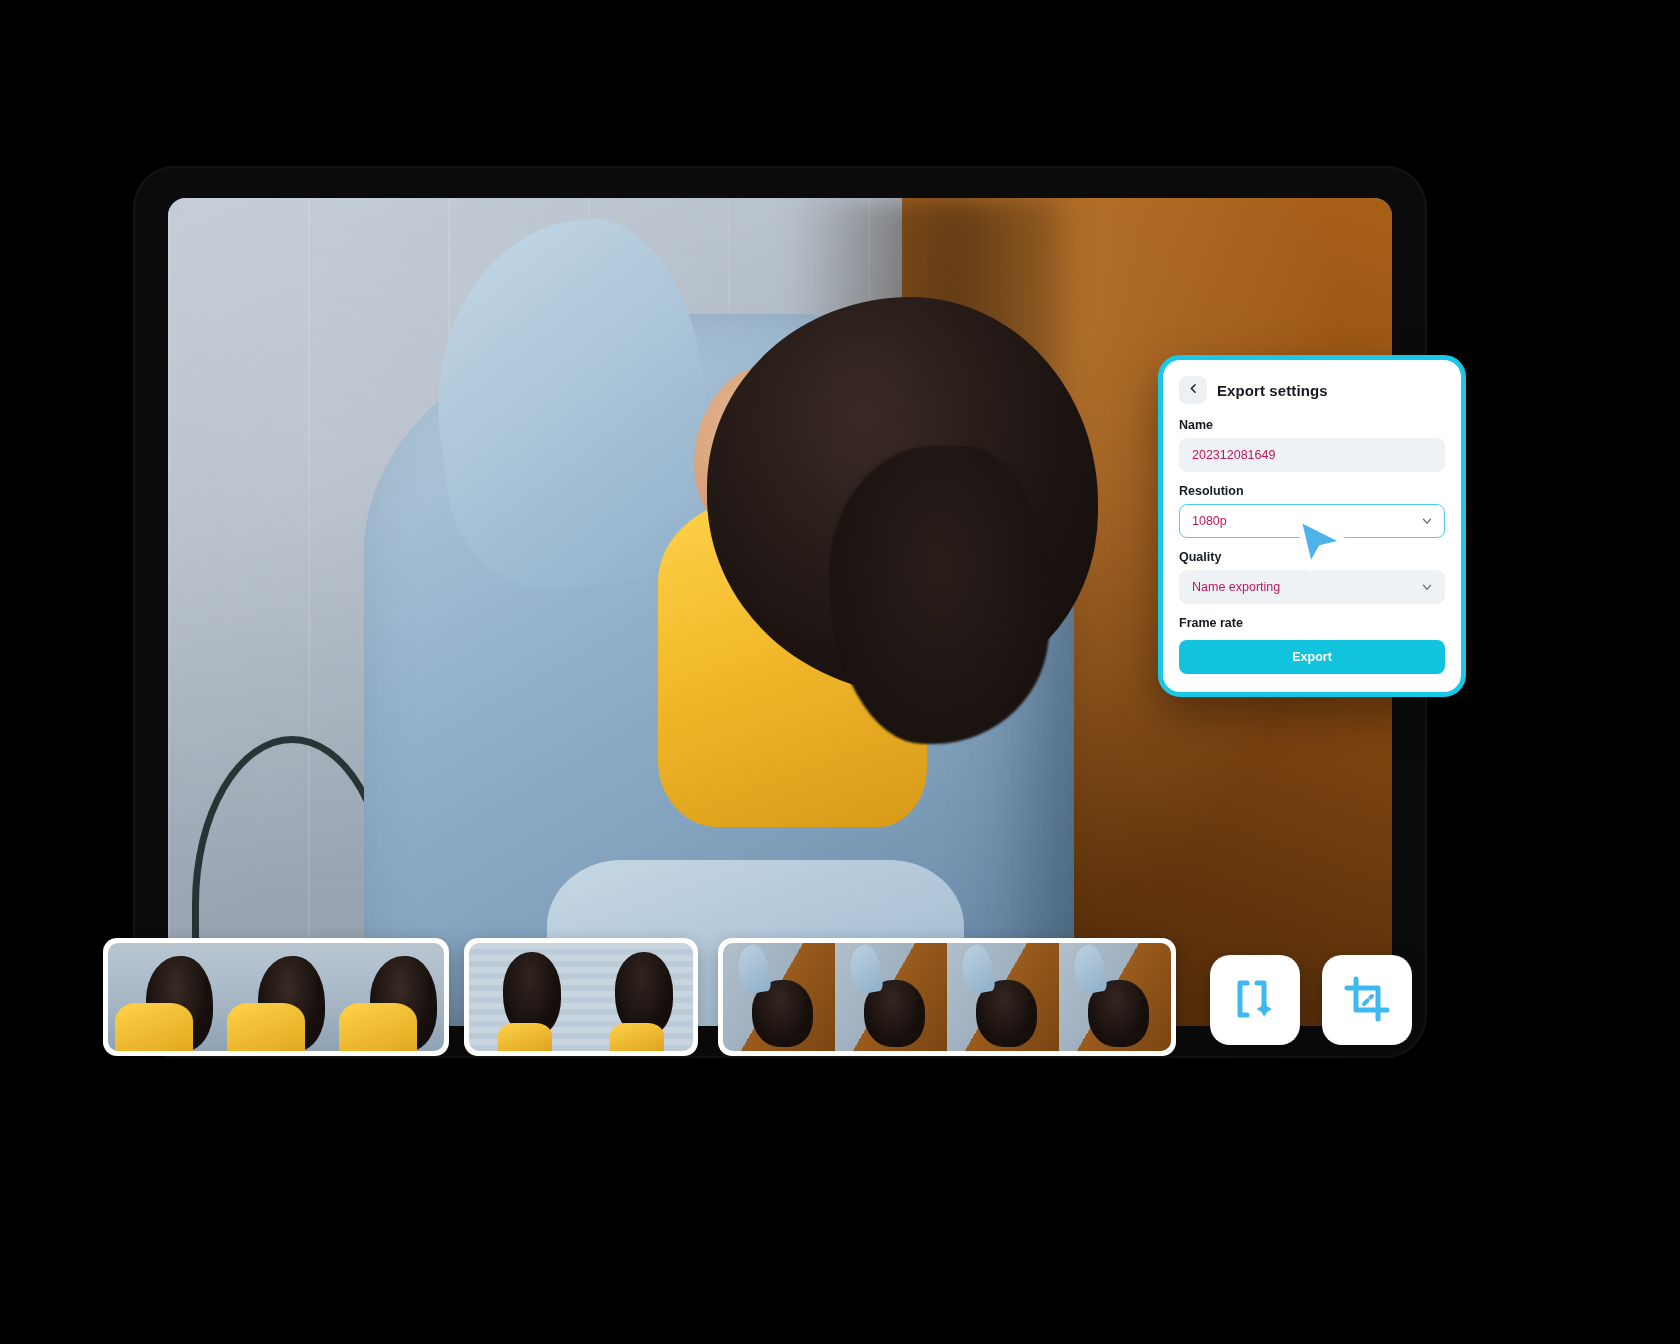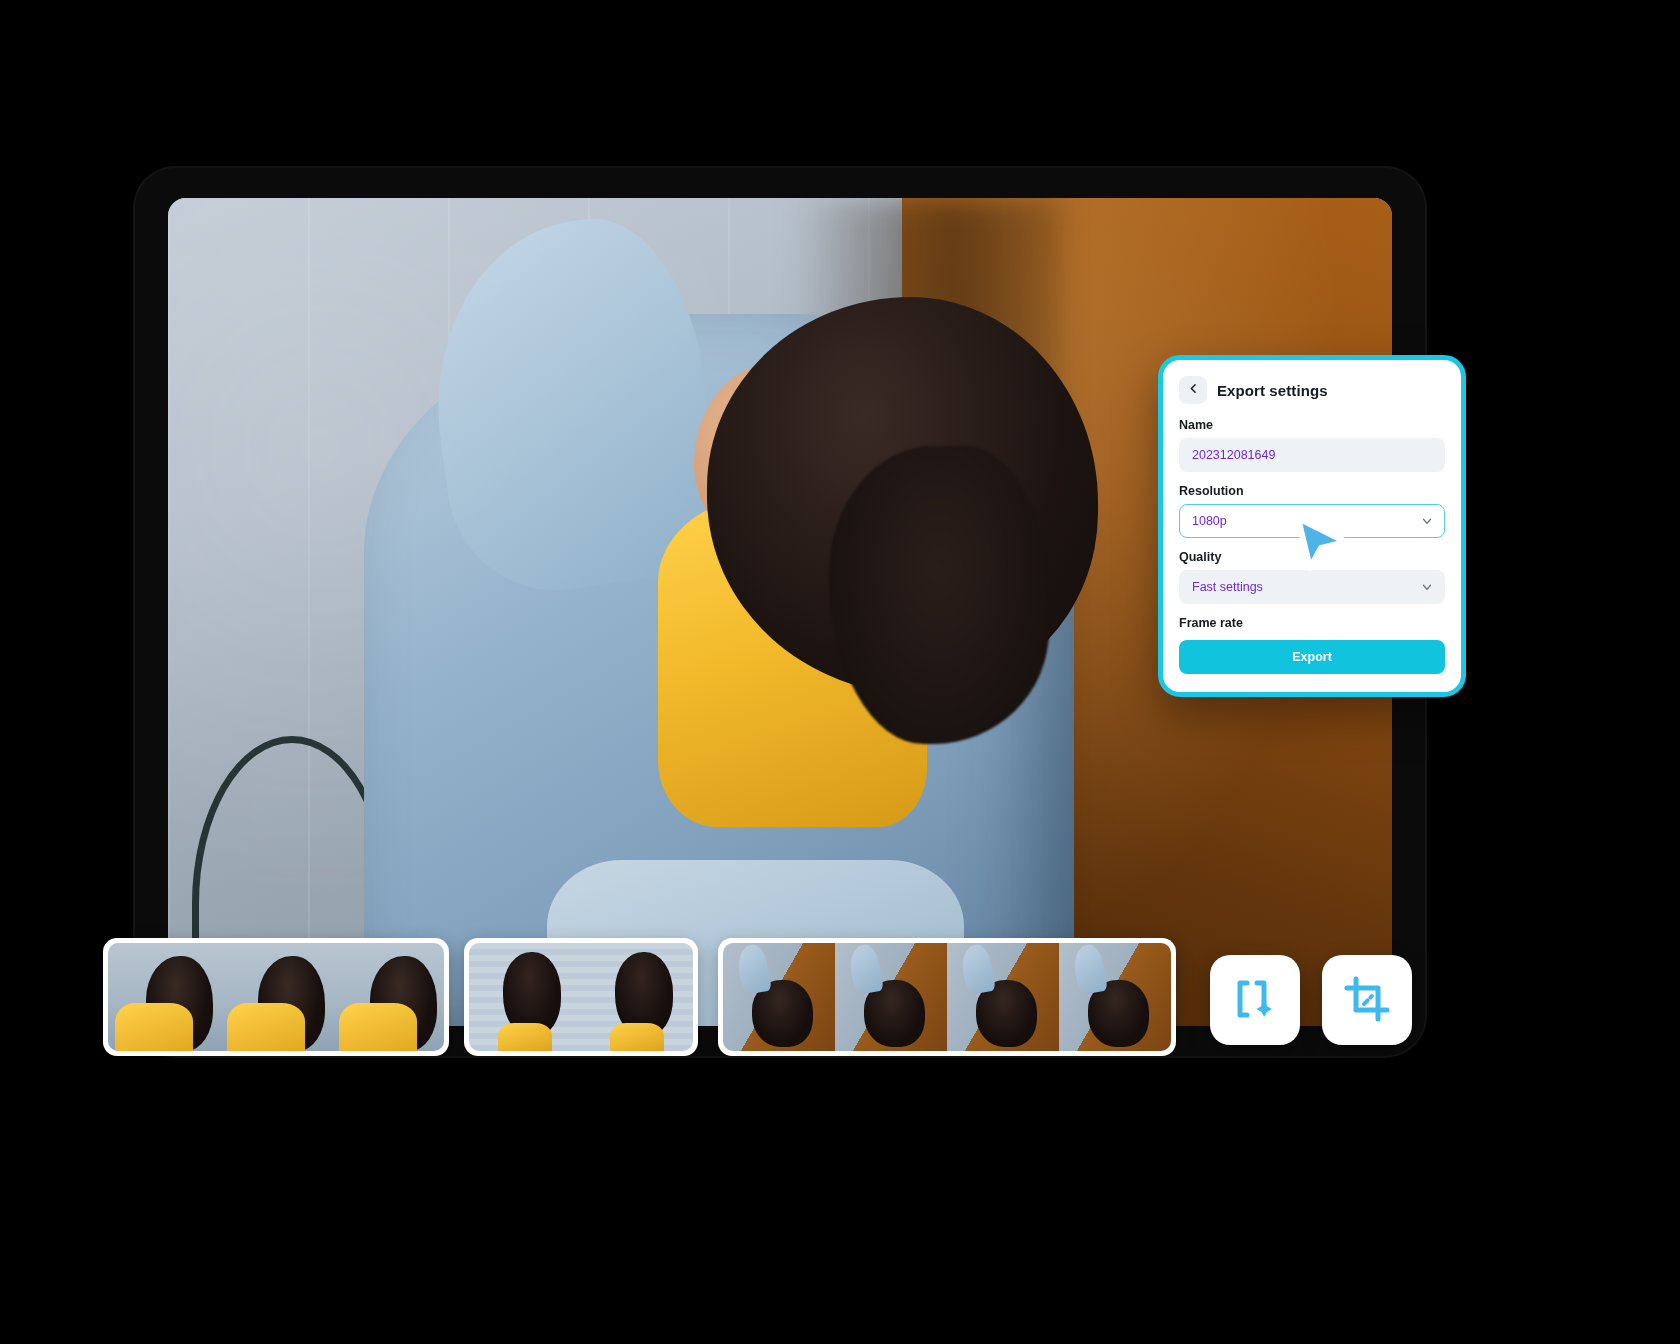--- a/index.html
+++ b/index.html
@@ -128,21 +128,21 @@
   .field-label.first { margin-top: 6px; }
 
   .field-box {
     position: relative;
     height: 34px;
     background: #eff2f5;
     border: 1px solid transparent;
     border-radius: 8px;
     display: flex; align-items: center;
     padding: 0 30px 0 12px;
-    font-size: 12.5px; color: #6d28d9;
+    font-size: 12.5px; color: #be185d;
     cursor: pointer;
   }
   .field-box.focused {
     background: #ffffff;
     border: 1px solid #4ecfe6;
   }
   .chev {
     position: absolute; right: 10px; top: 50%;
     transform: translateY(-50%);
     color: #68727d;
@@ -277,21 +277,21 @@
       <span>1080p</span>
       <span class="chev">
         <svg width="14" height="14" viewBox="0 0 24 24" fill="none" stroke="currentColor" stroke-width="2.2" stroke-linecap="round" stroke-linejoin="round">
           <polyline points="6 9 12 16 18 9"></polyline>
         </svg>
       </span>
     </div>
 
     <div class="field-label">Quality</div>
     <div class="field-box">
-      <span>Fast settings</span>
+      <span>Name exporting</span>
       <span class="chev">
         <svg width="14" height="14" viewBox="0 0 24 24" fill="none" stroke="currentColor" stroke-width="2.2" stroke-linecap="round" stroke-linejoin="round">
           <polyline points="6 9 12 16 18 9"></polyline>
         </svg>
       </span>
     </div>
 
     <div class="field-label">Frame rate</div>
 
     <button class="export-btn">Export</button>

